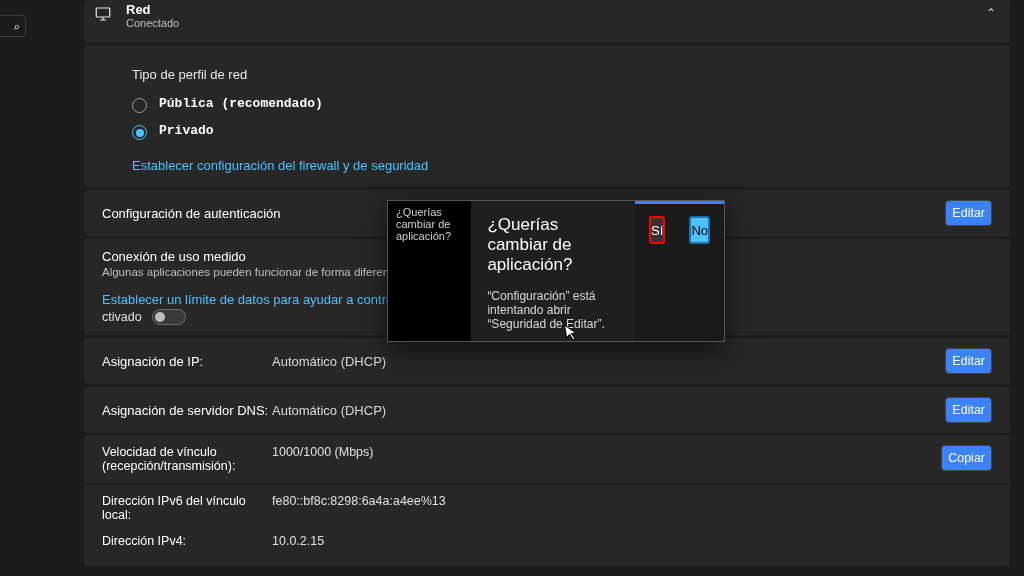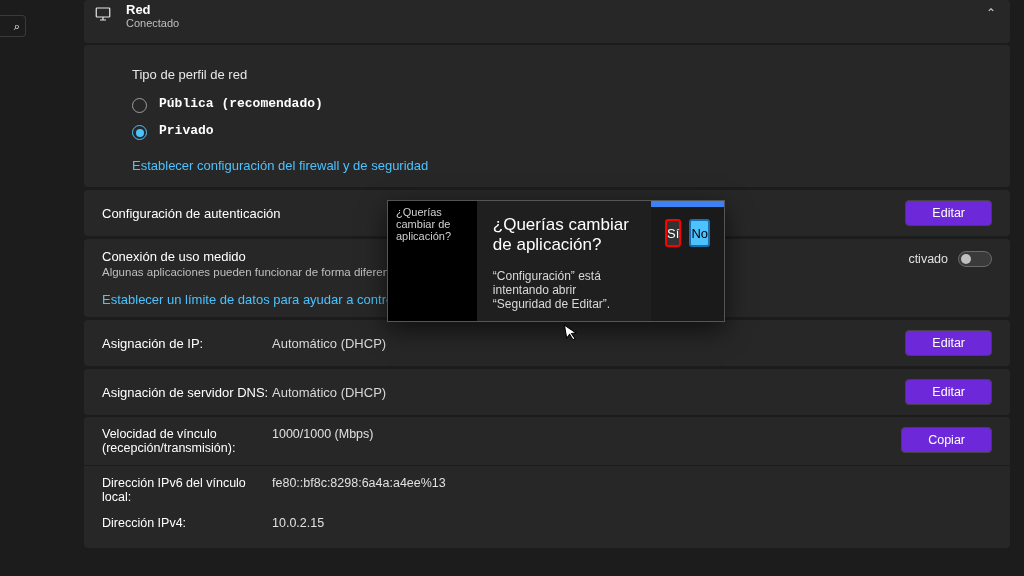--- a/index.html
+++ b/index.html
@@ -81,22 +81,22 @@
   }
   .row {
     display: flex; align-items: center; justify-content: space-between;
     padding: 10px 18px; border-top: 1px solid #1c1c1c;
     background: #272727; border-radius: 4px; margin-bottom: 2px;
   }
   .row .left { display: flex; flex-direction: column; }
   .row-title { font-size: 13px; }
   .row-sub { font-size: 11.5px; color: #bfbfbf; margin-top: 2px; }
   .btn {
-    background: #6d28d9; border: 1px solid #444; color: #fff;
-    border-radius: 4px; padding: 5px 26px; font-size: 12.5px; cursor: pointer;
+    background: #3b82f6; border: 1px solid #444; color: #fff;
+    border-radius: 4px; padding: 5px 6px; font-size: 12.5px; cursor: pointer;
   }
   .toggle-wrap { display: flex; align-items: center; gap: 10px; }
   .toggle-lbl { font-size: 12.5px; color: #e0e0e0; }
   .toggle {
     width: 34px; height: 16px; background: #3a3a3a;
     border: 1px solid #6a6a6a; border-radius: 10px; position: relative;
   }
   .toggle::after {
     content: ""; position: absolute; left: 2px; top: 2px;
     width: 10px; height: 10px; background: #bfbfbf; border-radius: 50%;
@@ -119,22 +119,22 @@
     display: flex; flex-direction: row;
   }
   .dlg-titlebar {
     background: #000; font-size: 11px; color: #d0d0d0;
     padding: 5px 8px;
   }
   .dlg-body { padding: 14px 16px 10px 16px; }
   .dlg-head { font-size: 17px; font-weight: 400; color: #fff; }
   .dlg-msg { font-size: 12px; color: #d8d8d8; margin-top: 14px; }
   .dlg-actions {
-    display: flex; gap: 8px; padding: 12px 14px 14px 14px;
-    background: #1a1a1a; border-top: 6px solid #3b82f6;
+    display: flex; gap: 24px; padding: 12px 14px 14px 14px;
+    background: #1a1a1a; border-top: 3px solid #3b82f6;
   }
   .dlg-btn {
     flex: 1; height: 28px; border-radius: 3px;
     font-size: 13px; cursor: pointer; display: flex;
     align-items: center; justify-content: center;
   }
   .dlg-btn-yes {
     background: #333; color: #fff; border: 2px solid #ff0000;
   }
   .dlg-btn-no {
@@ -191,21 +191,21 @@
     <a class="link">Establecer configuración del firewall y de seguridad</a>
   </div>
 
   <div class="row">
     <div class="left">
       <span class="row-title">Configuración de autenticación</span>
     </div>
     <button class="btn">Editar</button>
   </div>
 
-  <div class="row" style="align-items:flex-start;">
+  <div class="row" style="align-items:flex-start;flex-direction:column;">
     <div class="left">
       <span class="row-title">Conexión de uso medido</span>
       <span class="row-sub">Algunas aplicaciones pueden funcionar de forma diferente para re</span>
       <a class="link" style="margin-left:0; margin-top:14px;">Establecer un límite de datos para ayudar a controlar el us</a>
     </div>
     <div class="toggle-wrap" style="margin-top:2px;">
       <span class="toggle-lbl">ctivado</span>
       <div class="toggle"></div>
     </div>
   </div>

